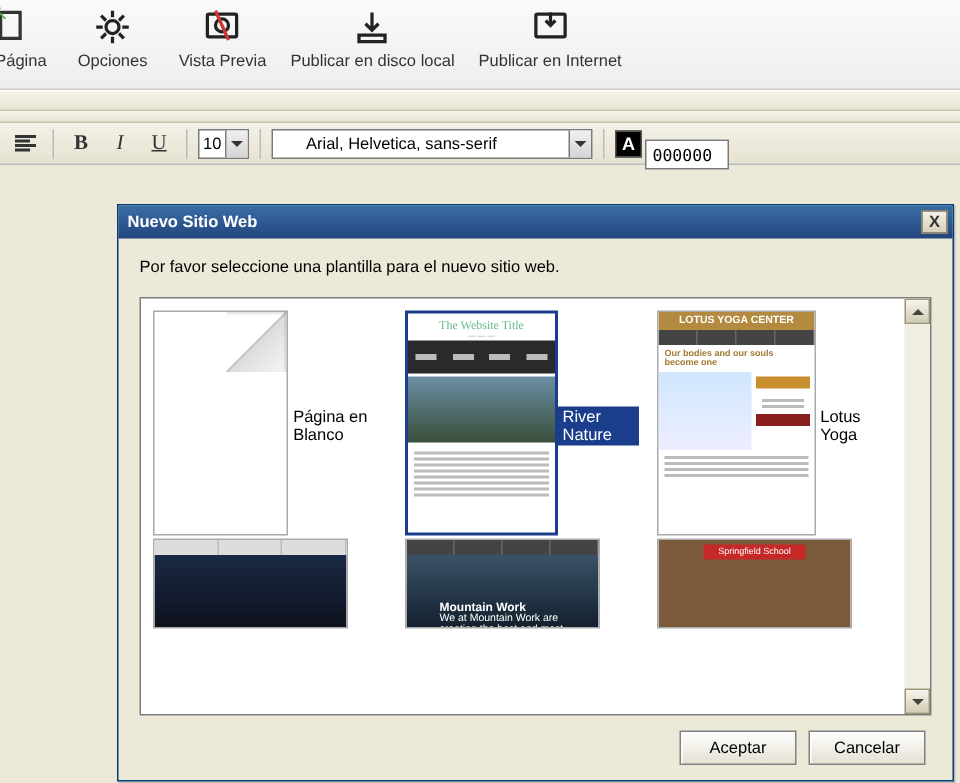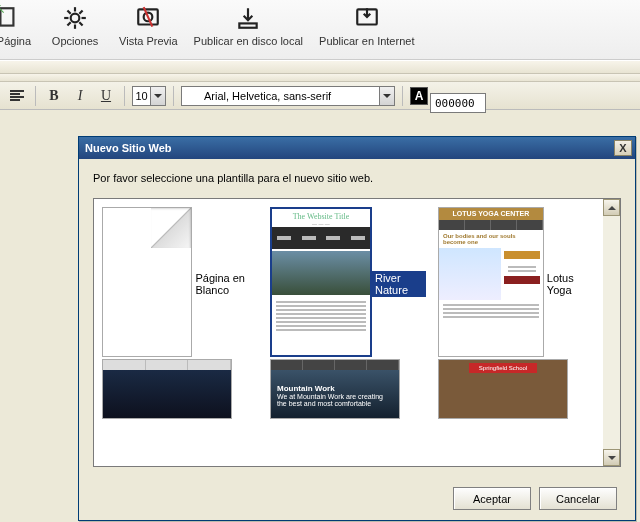--- a/index.html
+++ b/index.html
@@ -102,26 +102,26 @@
   .th-lines{padding:2px 4px;}
   .th-lines div{height:2px;background:#bbb;margin:2px 0;}
   .th-yogahdr{height:12px;background:#b38a3f;color:#fff;font-size:7px;text-align:center;line-height:12px;font-weight:bold;}
   .th-tabs{height:10px;background:#444;display:flex;}
   .th-tabs span{flex:1;border-right:1px solid #666;}
   .th-yoga-body{display:flex;}
   .th-tree{width:60%;height:52px;background:linear-gradient(#cfe6ff,#eef);}
   .th-yside{width:40%;padding:3px;}
   .th-ybtn{height:8px;background:#c98f2e;margin-bottom:3px;}
   .th-city{height:60px;background:linear-gradient(#1a2a44,#0a0a14);}
-  .th-mtn{height:60px;background:linear-gradient(#3a5268,#0a1420);color:#fff;font-size:7px;padding:6px;}
+  .th-mtn{height:60px;background:linear-gradient(#3a5268,#0a1420);color:#fff;font-size:7px;padding:22px;}
   .th-mtn b{display:block;font-size:8px;margin-top:8px;}
   .th-school{height:60px;background:#7a5a3a;position:relative;}
   .th-school-badge{position:absolute;top:3px;left:30px;right:30px;height:10px;background:#c62828;color:#fff;font-size:6px;text-align:center;line-height:10px;}
 
-  .dlg-buttons{ display:flex; gap:8px; justify-content:flex-end; padding:20px 4px 0;}
+  .dlg-buttons{ display:flex; gap:8px; justify-content:flex-end; padding:10px 4px 0;}
   .dlg-btn{
     min-width:78px; height:23px; border:1px solid #808080; background:linear-gradient(#fefefe,#e4e1d3);
     font-size:11px; cursor:pointer; box-shadow:inset 1px 1px 0 #fff;
   }
 </style>
 </head>
 <body>
 
 <div class="main-toolbar">
   <div class="tb-item cut">

